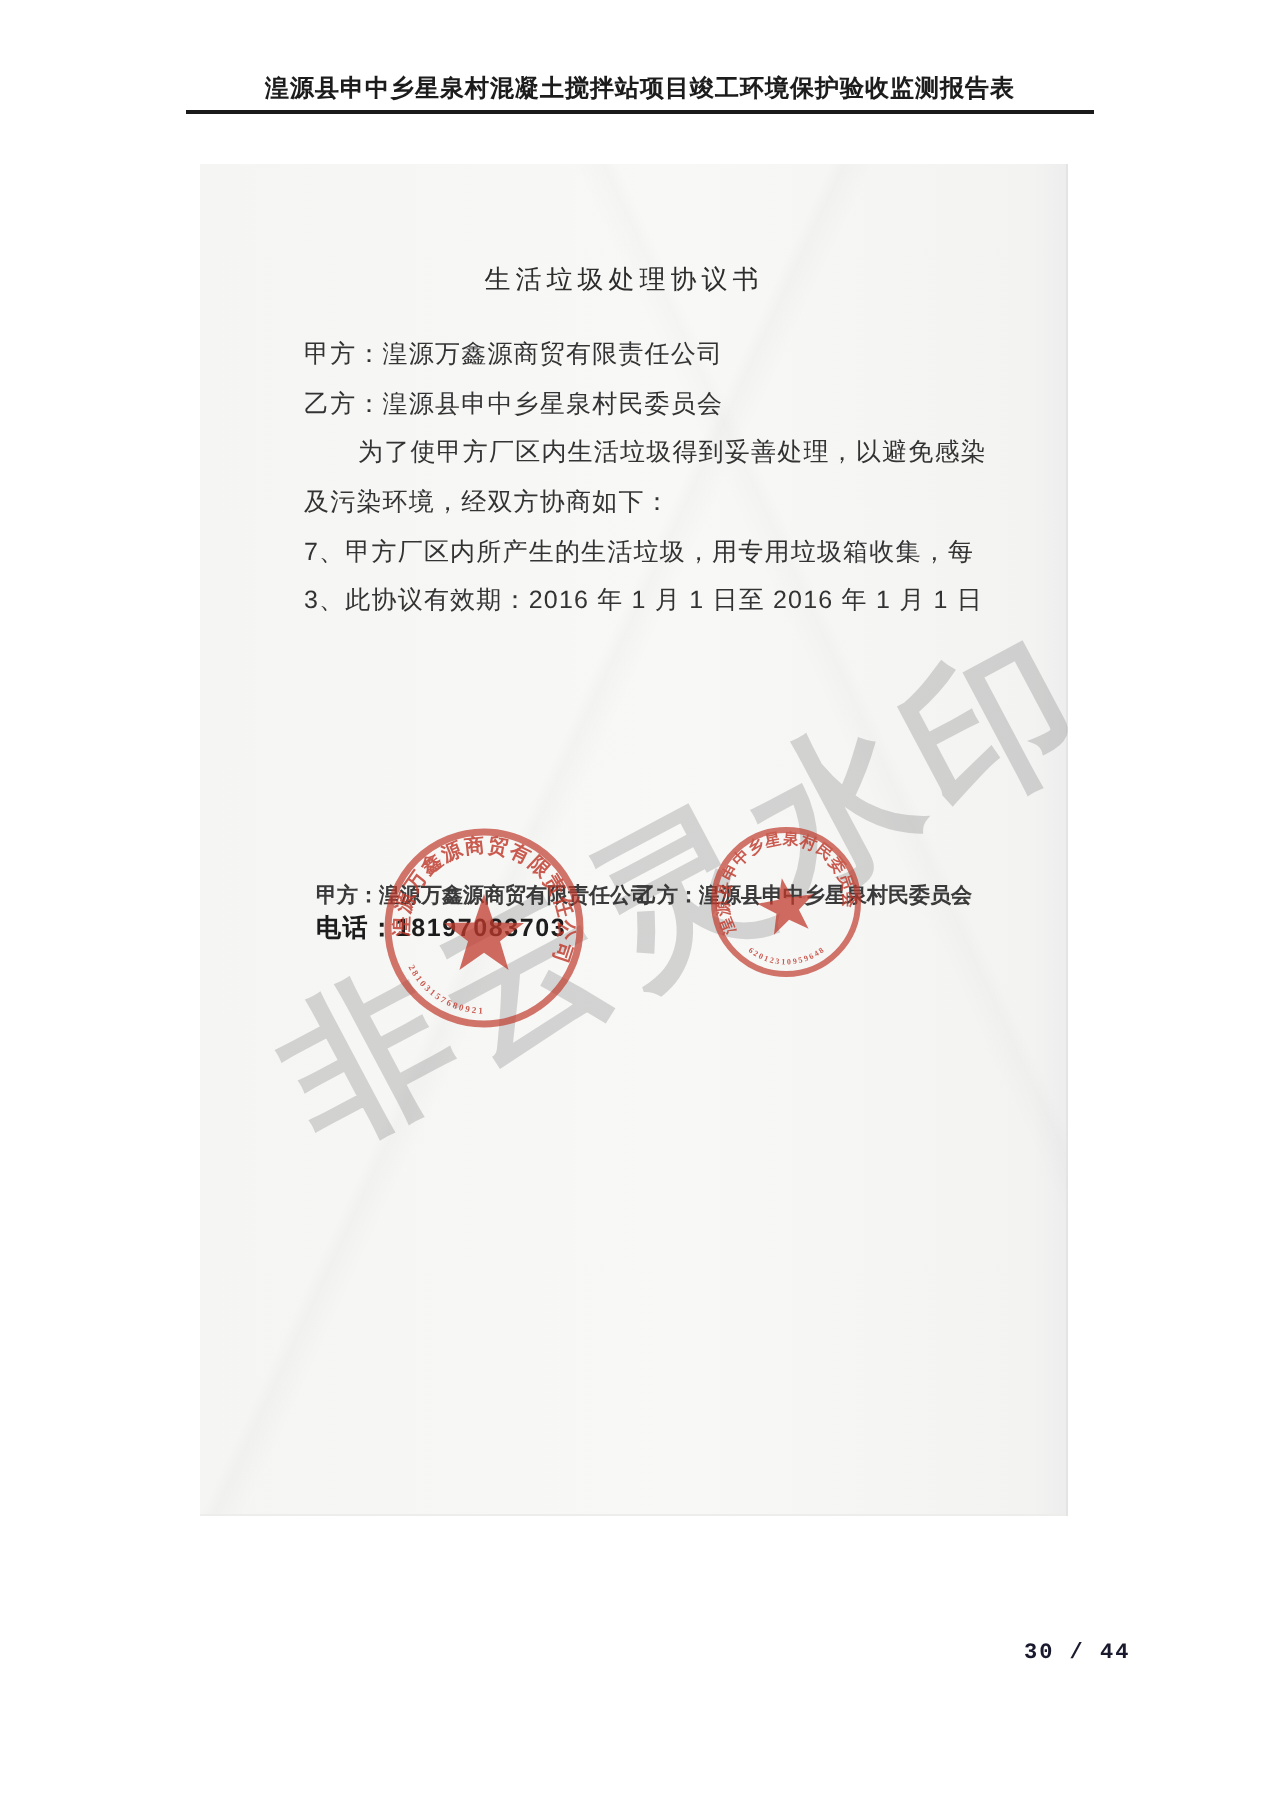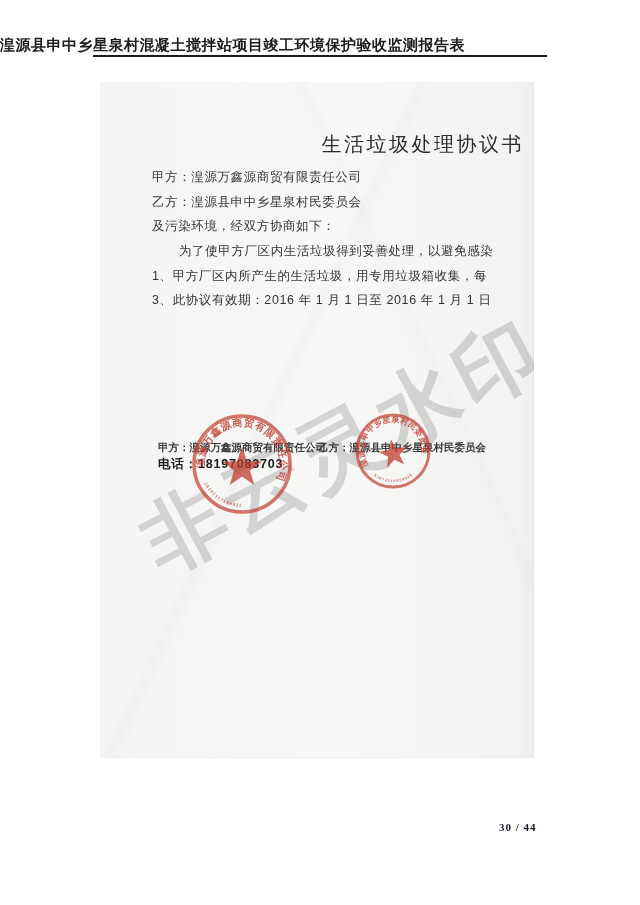--- a/index.html
+++ b/index.html
@@ -3,22 +3,22 @@
 <meta charset="utf-8">
 <style>
   html,body{margin:0;padding:0;}
   body{
     width:640px;height:905px;position:relative;overflow:hidden;
     background:#ffffff;
     font-family:"Liberation Sans","DejaVu Sans",sans-serif;
   }
   
   .report-header{
-    position:absolute;top:36px;left:0;width:640px;text-align:left;
-    font-size:15px;font-weight:bold;color:#1c1c1c;letter-spacing:.5px;
+    position:absolute;top:36px;left:0;width:640px;text-align:center;
+    font-size:12px;font-weight:bold;color:#1c1c1c;letter-spacing:.5px;
   }
   .header-rule{
     position:absolute;top:55px;left:93px;width:454px;height:0;
     border-top:2px solid #1a1a1a;
   }
   
   .paper{
     position:absolute;left:100px;top:82px;width:434px;height:676px;
     background:
       linear-gradient(115deg, rgba(0,0,0,0) 42%, rgba(0,0,0,0.018) 43%, rgba(0,0,0,0) 45%),
@@ -30,22 +30,22 @@
   
   .watermark{
     position:absolute;left:125px;top:505px;width:520px;height:100px;
     transform:rotate(-28deg);transform-origin:0 0;
     font-size:82px;font-weight:bold;letter-spacing:6px;line-height:100px;
     color:rgba(125,125,125,0.30);white-space:nowrap;
     z-index:2;pointer-events:none;
   }
   
   .doc-title{
-    position:absolute;left:100px;top:131px;width:424px;text-align:right;
-    font-size:20px;font-weight:500;color:#2d2d2d;letter-spacing:2.5px;z-index:3;
+    position:absolute;left:100px;top:131px;width:424px;text-align:center;
+    font-size:13px;font-weight:500;color:#2d2d2d;letter-spacing:2.5px;z-index:3;
   }
   .doc-body{
     position:absolute;left:152px;top:165px;width:350px;z-index:3;
     font-size:12.5px;color:#333;letter-spacing:.6px;
   }
   .doc-line{height:24.7px;line-height:24.7px;white-space:nowrap;}
   .doc-line.indent{text-indent:27px;}
   .sig-row{position:absolute;top:441px;left:0;width:640px;z-index:4;}
   .sig-a{position:absolute;left:158px;font-size:10.5px;color:#3a3a3a;font-weight:600;white-space:nowrap;}
   .sig-b{position:absolute;left:318px;font-size:10.5px;color:#3a3a3a;font-weight:600;white-space:nowrap;}
@@ -53,43 +53,43 @@
     position:absolute;left:158px;top:456px;z-index:4;
     font-size:12.5px;font-weight:bold;color:#1c1c1c;letter-spacing:.8px;
   }
   
   .stamp{position:absolute;z-index:5;opacity:.82;}
   .stamp-left{left:182px;top:404px;}
   .stamp-right{left:348px;top:406px;}
   .stamp text{font-family:"Liberation Serif","DejaVu Serif",serif;font-weight:bold;}
   
   .page-number{
-    position:absolute;left:499px;top:821px;z-index:3;
-    font-family:Liberation Serif, serif;
+    position:absolute;left:512px;top:821px;z-index:3;
+    font-family:Liberation Mono, monospace;
     font-size:11px;font-weight:bold;color:#1a1a2e;letter-spacing:1px;
   }
 </style>
 </head>
 <body>
 
 <div class="report-header">湟源县申中乡星泉村混凝土搅拌站项目竣工环境保护验收监测报告表</div>
 <div class="header-rule"></div>
 
 <div class="paper"></div>
 
 <div class="watermark">非云灵水印</div>
 
 <div class="doc-title">生活垃圾处理协议书</div>
 
 <div class="doc-body">
   <div class="doc-line">甲方：湟源万鑫源商贸有限责任公司</div>
   <div class="doc-line">乙方：湟源县申中乡星泉村民委员会</div>
+  <div class="doc-line indent">为了使甲方厂区内生活垃圾得到妥善处理，以避免感染</div>
   <div class="doc-line">及污染环境，经双方协商如下：</div>
-  <div class="doc-line indent">为了使甲方厂区内生活垃圾得到妥善处理，以避免感染</div>
-  <div class="doc-line">1、甲方厂区内所产生的生活垃圾，用专用垃圾箱收集，每</div>
+  <div class="doc-line">7、甲方厂区内所产生的生活垃圾，用专用垃圾箱收集，每</div>
   <div class="doc-line">3、此协议有效期：2016 年 1 月 1 日至 2016 年 1 月 1 日</div>
 </div>
 
 <div class="sig-row">
   <span class="sig-a">甲方：湟源万鑫源商贸有限责任公司</span>
   <span class="sig-b">乙方：湟源县申中乡星泉村民委员会</span>
 </div>
 
 <div class="phone-line">电话：18197083703</div>
 

